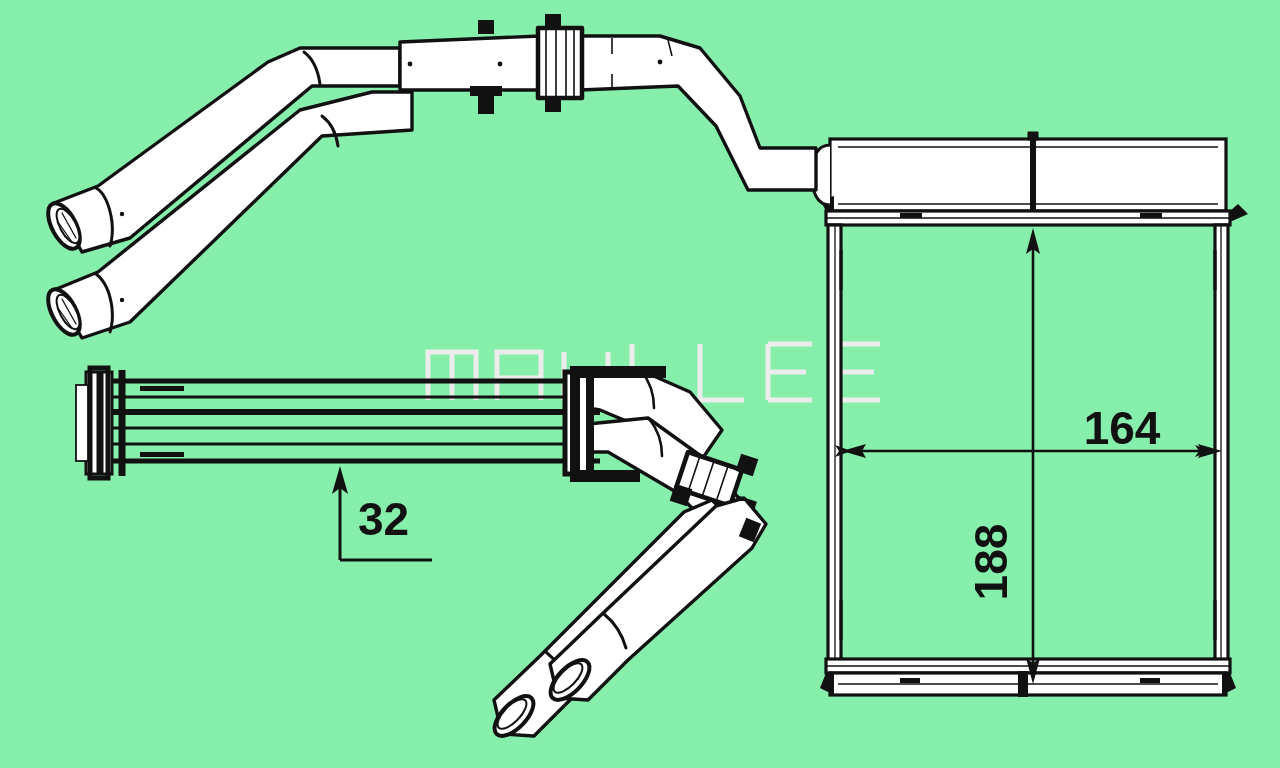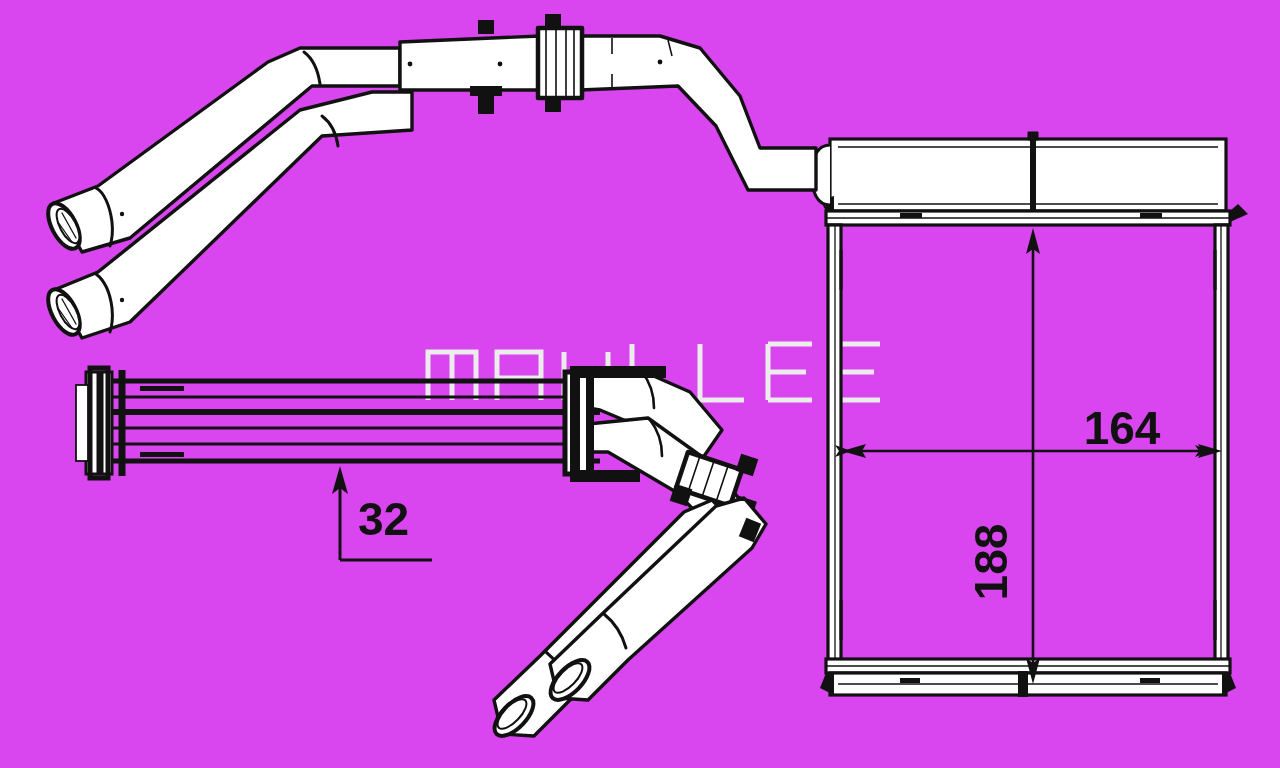--- a/index.html
+++ b/index.html
@@ -3,21 +3,21 @@
 <meta charset="utf-8">
 <title>Heater Core Technical Drawing</title>
 <style>
   html,body{margin:0;padding:0;background:#ffffff;}
   body{
     width:1280px;height:768px;
     font-family:"Liberation Sans", sans-serif;
     overflow:hidden;
     position:relative;
   }
-  #stage{position:relative;width:1280px;height:768px;background:#d946ef;}
+  #stage{position:relative;width:1280px;height:768px;background:#86efac;}
   #stage svg{position:absolute;left:0;top:0;width:1280px;height:768px;display:block;}
   .dimtext{
     font-family:"Liberation Sans", sans-serif;
     font-weight:700;
     fill:#111111;
   }
 </style>
 </head>
 <body>
 

